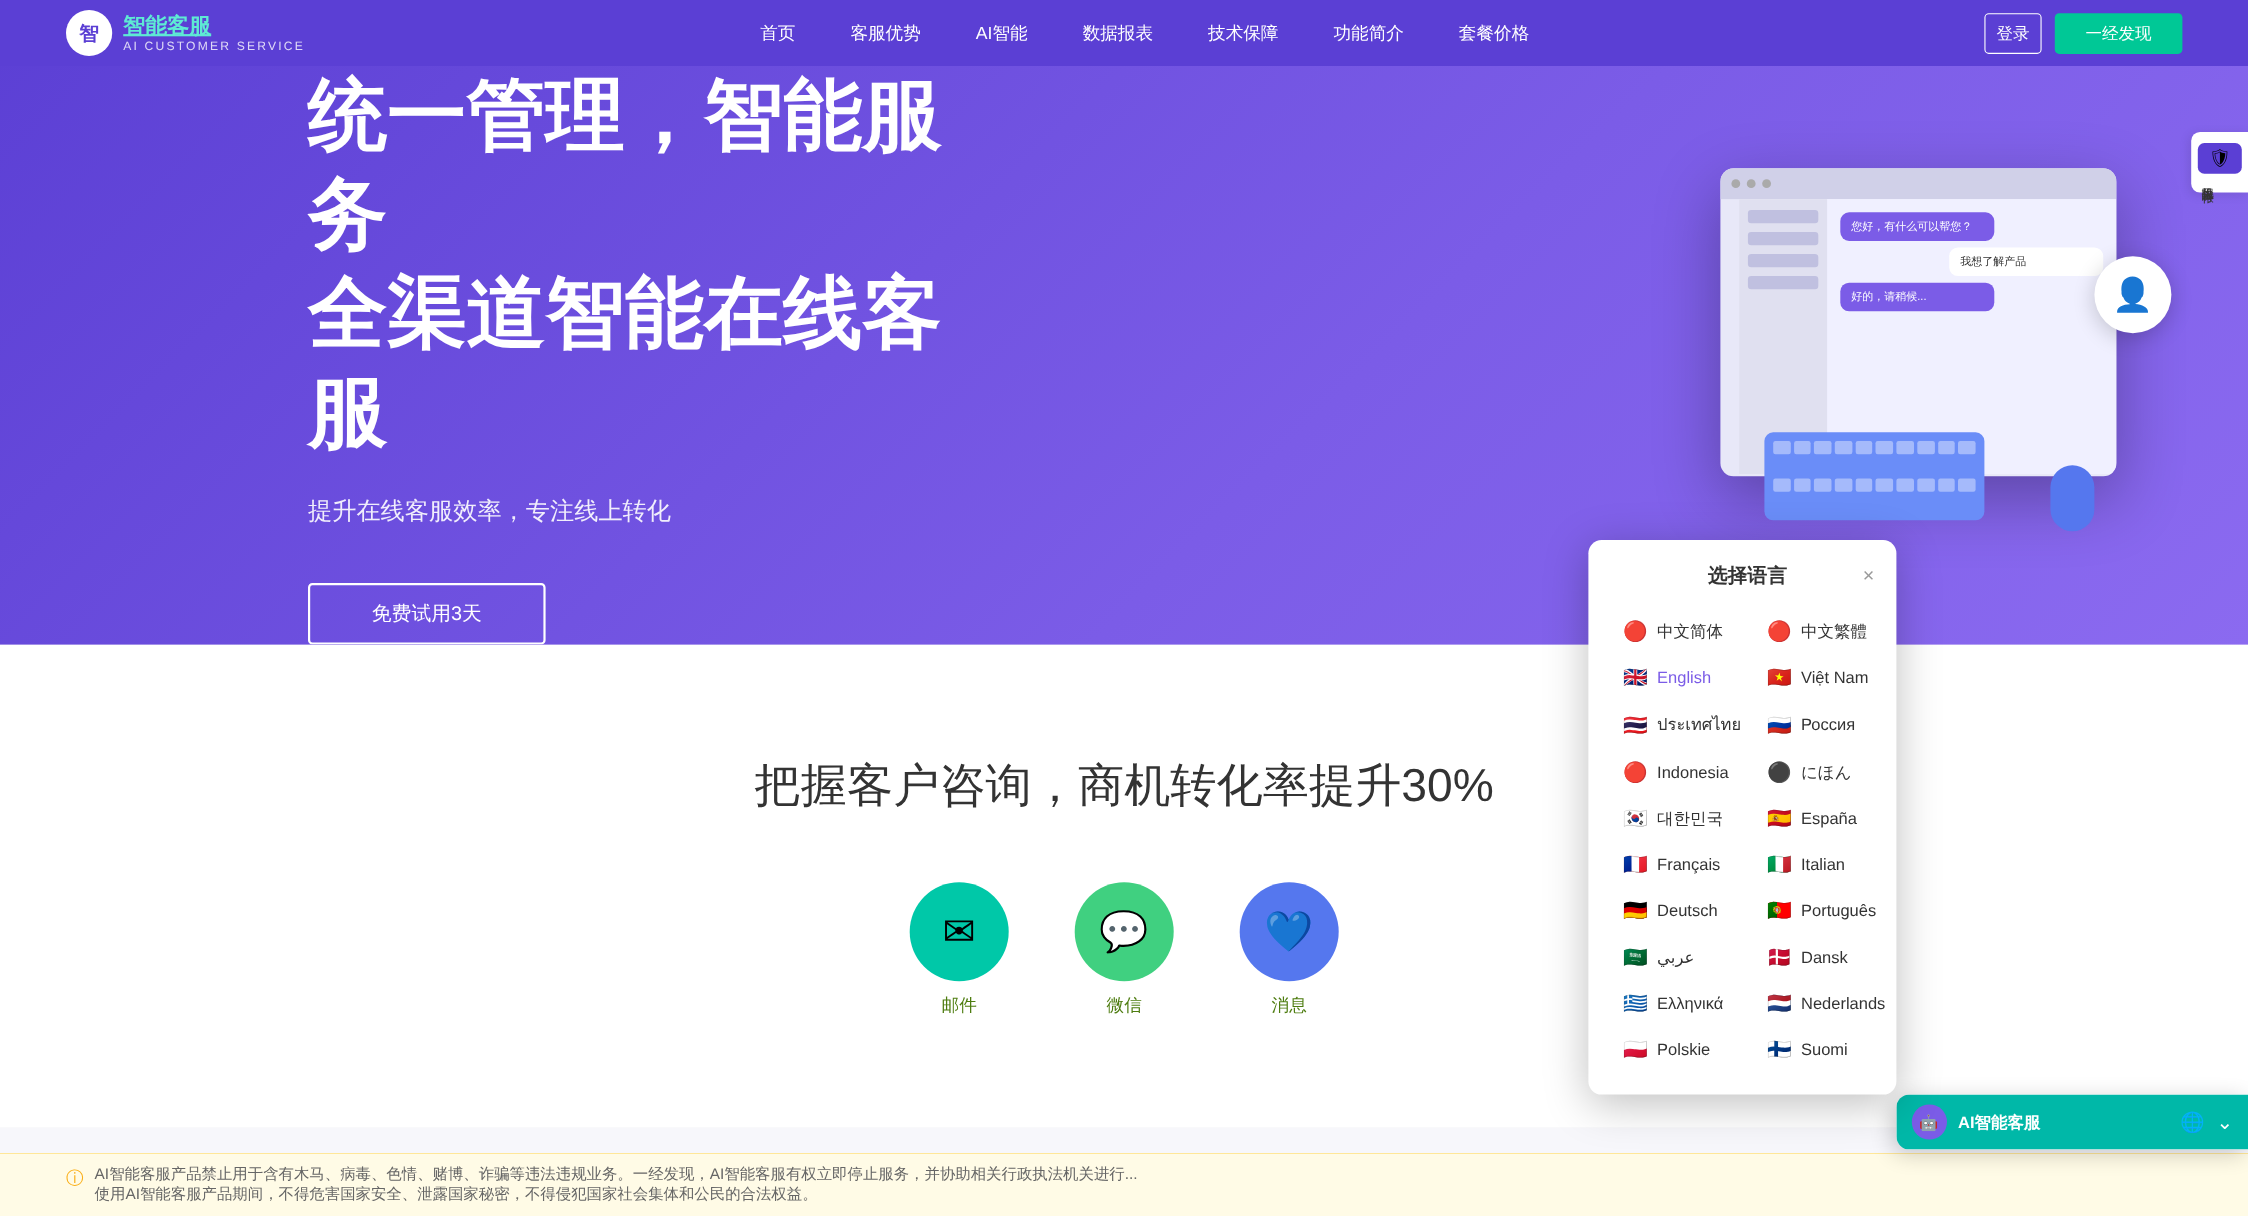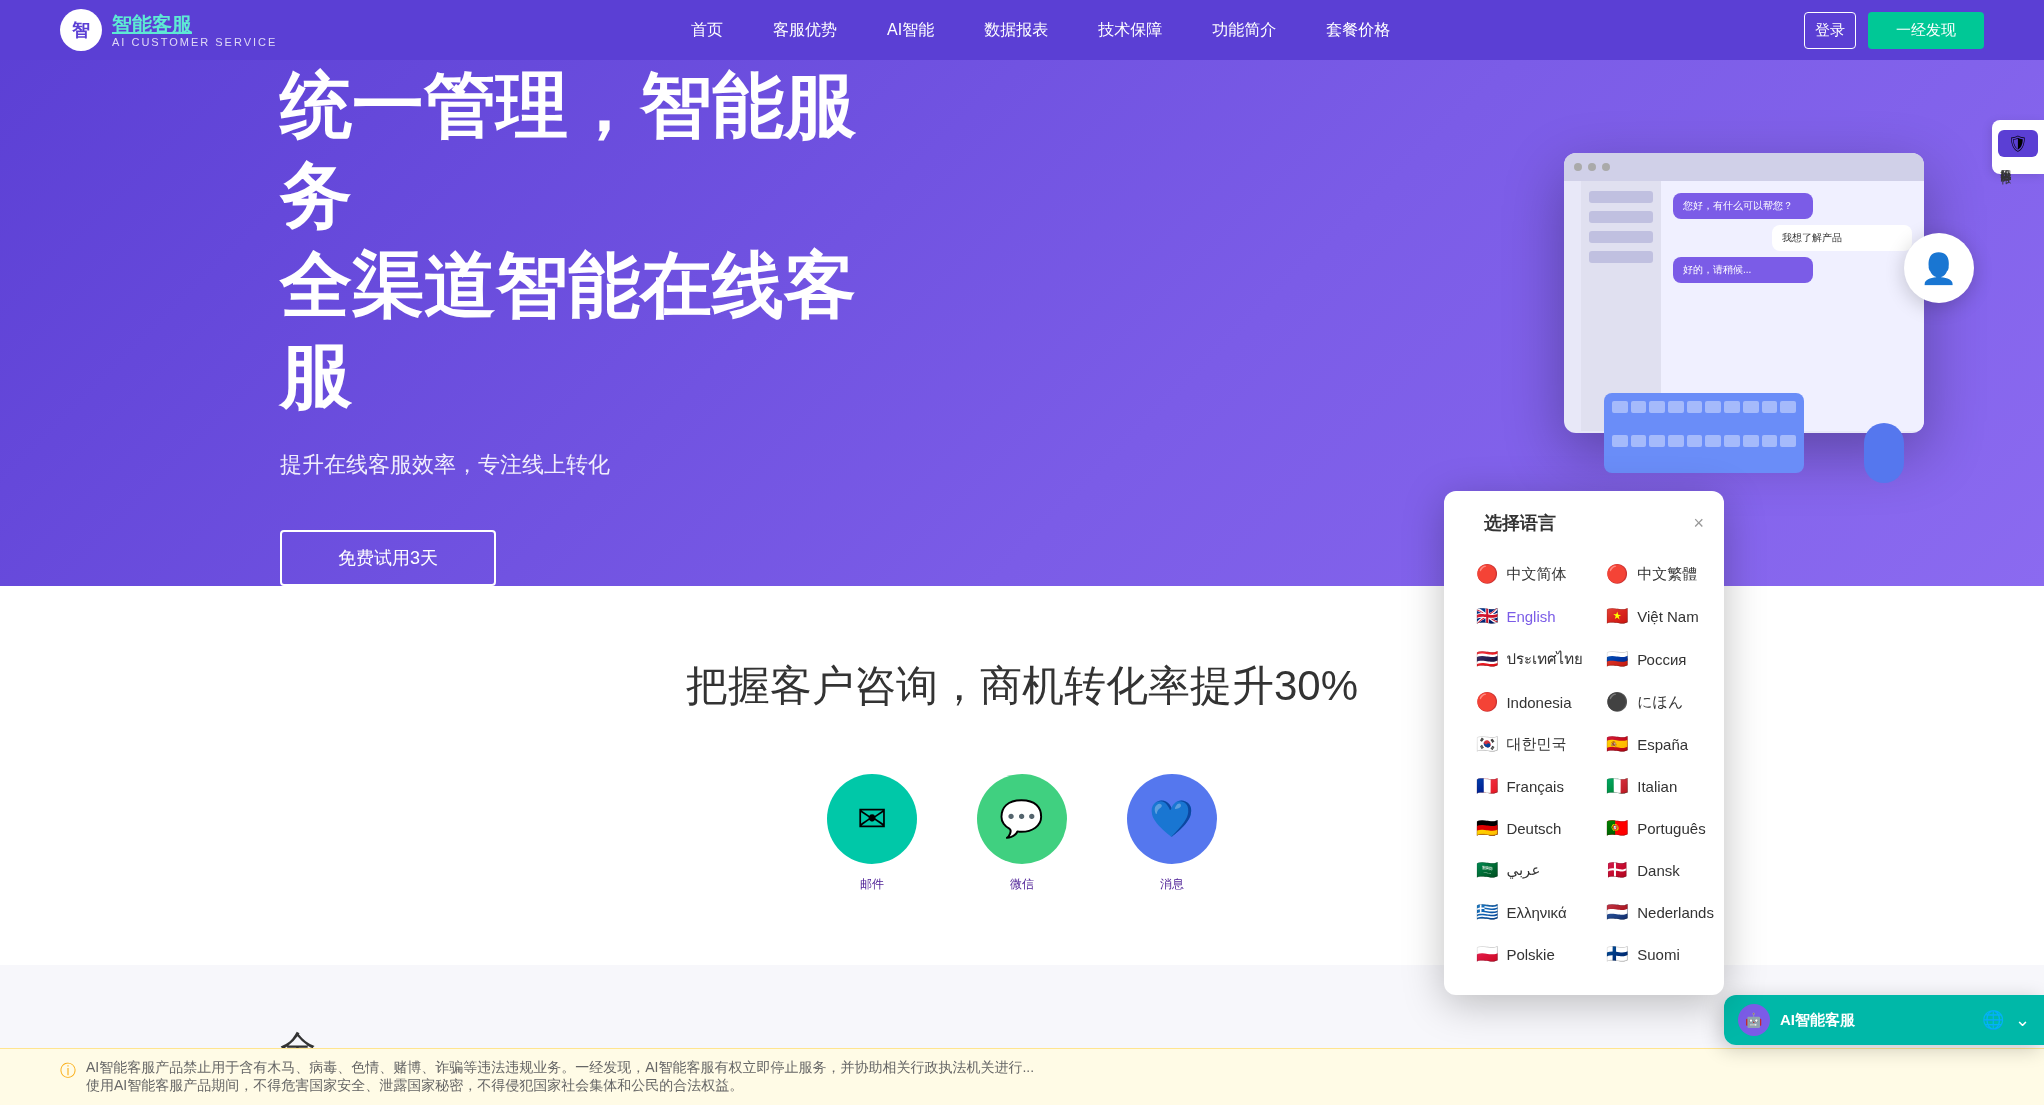--- a/index.html
+++ b/index.html
@@ -80,32 +80,32 @@
     
     .floating-avatar {
       width: 70px; height: 70px; border-radius: 50%; background: white;
       position: absolute; right: -30px; top: 120px;
       display: flex; align-items: center; justify-content: center; font-size: 30px;
       box-shadow: 0 4px 20px rgba(0,0,0,0.2);
     }
 
     
     .section2 {
-      background: white; padding: 72px 280px; min-height: 340px;
+      background: white; padding: 100px 280px; min-height: 340px;
     }
     .section2-title {
       text-align: center; font-size: 42px; color: #333; margin-bottom: 60px;
     }
     .section2-icons { display: flex; justify-content: center; gap: 60px; }
     .icon-item { display: flex; flex-direction: column; align-items: center; gap: 12px; }
     .icon-circle { width: 90px; height: 90px; border-radius: 50%; display: flex; align-items: center; justify-content: center; font-size: 36px; }
     .icon-circle.teal { background: #00c8a8; }
     .icon-circle.green { background: #40d080; }
     .icon-circle.blue { background: #5577ee; }
-    .icon-label { font-size: 12px; color: #4c1d95; }
+    .icon-label { font-size: 16px; color: #4d7c0f; }
 
     
     .section3 { background: #f7f7fb; padding: 60px 280px; }
     .section3-title { font-size: 36px; color: #333; }
 
     
     .notification-bar {
       position: fixed; bottom: 0; left: 0; right: 0;
       background: #fffbe6; border-top: 1px solid #ffe58f;
       padding: 10px 60px; font-size: 14px; color: #666; z-index: 99;
@@ -133,21 +133,21 @@
     .lang-modal {
       position: fixed; right: 320px; bottom: 110px;
       width: 280px; background: white; border-radius: 12px;
       box-shadow: 0 8px 40px rgba(0,0,0,0.25); z-index: 300;
       padding: 20px;
     }
     .lang-modal-header {
       display: flex; align-items: center; justify-content: space-between;
       margin-bottom: 18px;
     }
-    .lang-modal-title { font-size: 18px; font-weight: bold; color: #333; text-align: left; flex: 1; }
+    .lang-modal-title { font-size: 18px; font-weight: bold; color: #333; text-align: center; flex: 1; }
     .lang-close { cursor: pointer; font-size: 18px; color: #999; }
     .lang-grid { display: grid; grid-template-columns: 1fr 1fr; gap: 0; }
     .lang-item {
       display: flex; align-items: center; gap: 8px;
       padding: 10px 12px; cursor: pointer; border-radius: 6px; font-size: 15px; color: #333;
     }
     .lang-item.active { color: #7b5ce7; }
     .flag { font-size: 18px; }
 
     

